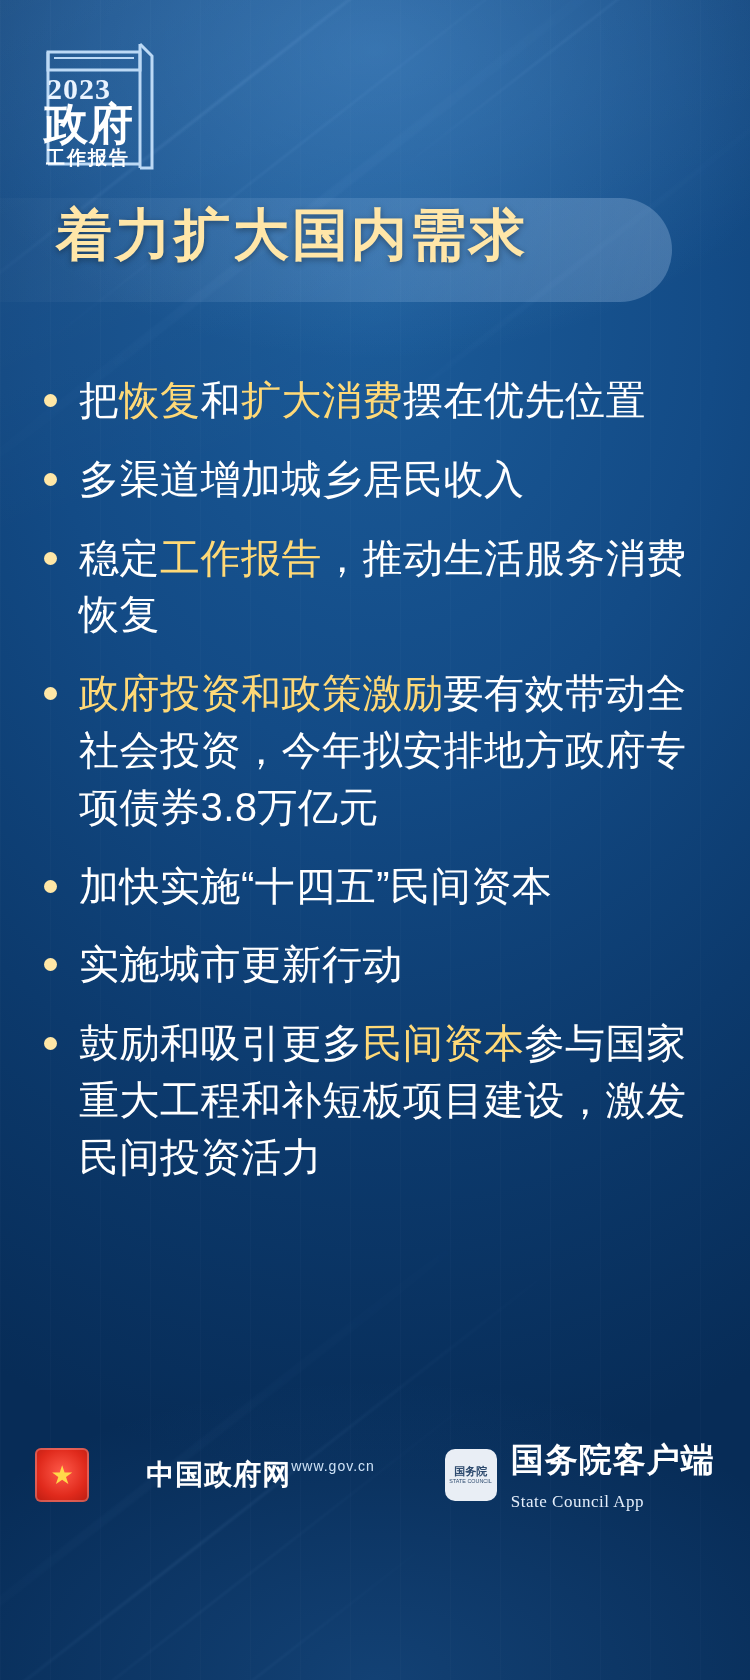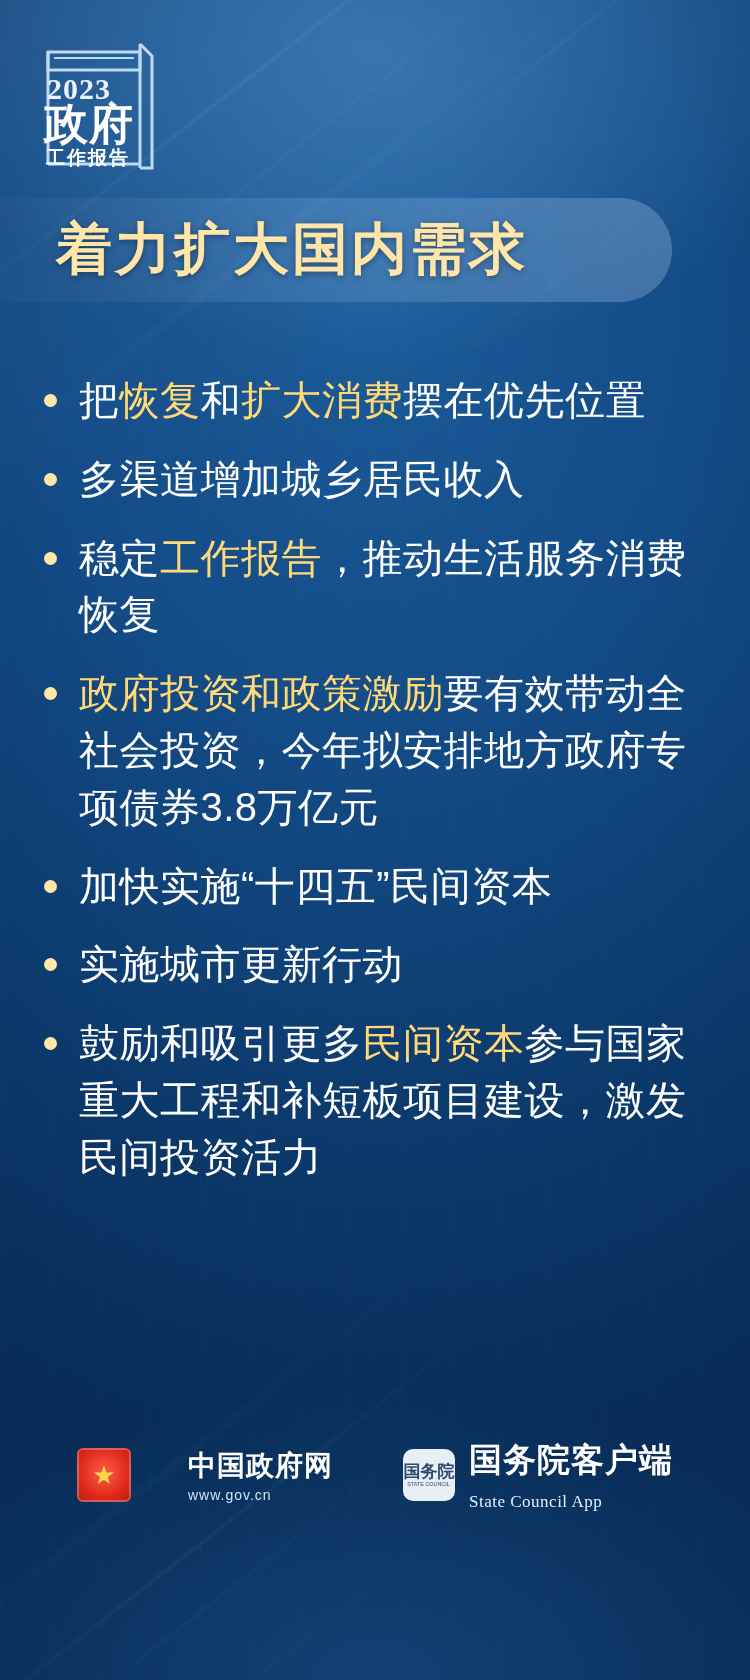--- a/index.html
+++ b/index.html
@@ -91,21 +91,20 @@
 
   
   .title-wrap {
     position: absolute;
     top: 198px; left: 0;
     width: 672px;
     height: 104px;
     background: linear-gradient(90deg, rgba(255,255,255,0.02) 0%, rgba(190,220,255,0.16) 55%, rgba(200,225,255,0.26) 100%);
     border-radius: 0 52px 52px 0;
     display: flex;
-    align-items: center;
   }
   .title {
     margin-left: 56px;
     font-size: 56px;
     font-weight: 700;
     letter-spacing: 3px;
     color: #ffe6a8;
     text-shadow: 0 2px 6px rgba(0,0,0,0.35);
   }
 
@@ -154,34 +153,34 @@
     background: radial-gradient(circle at 50% 45%, #ff5a4a 0%, #e02a1c 60%, #b81b10 100%);
     position: relative;
     box-shadow: 0 0 0 2px rgba(255,255,255,0.25) inset;
   }
   .emblem:after {
     content: "★";
     position: absolute; inset: 0;
     display: flex; align-items: center; justify-content: center;
     color: #ffd94a; font-size: 26px; line-height: 1;
   }
-  .brand-txt { display: flex; flex-direction: column; margin-left: 43px; }
+  .brand-txt { display: flex; flex-direction: row; margin-left: 43px; }
   .brand-main { font-size: 28px; font-weight: 700; color: #ffffff; letter-spacing: 1px; }
   .brand-sub { font-size: 14px; color: #cfe3f7; letter-spacing: 1px; margin-top: 2px; }
 
   .sc-badge {
     width: 52px; height: 52px;
     border-radius: 10px;
     background: #e9eef5;
     display: flex; flex-direction: column;
     align-items: center; justify-content: center;
     color: #2d4a6e;
     line-height: 1.05;
   }
-  .sc-badge .b1 { font-size: 17px; font-weight: 700; }
+  .sc-badge .b1 { font-size: 11px; font-weight: 700; }
   .sc-badge .b2 { font-size: 6px; letter-spacing: 0; transform: scale(.9); }
   .sc-txt { display: flex; flex-direction: column; }
   .sc-main { font-size: 33px; font-weight: 700; color: #ffffff; letter-spacing: 1px; }
   .sc-sub { font-size: 17px; color: #e4eefb; letter-spacing: .5px; margin-top: 9px;
             font-family: "Liberation Serif", serif; }
 </style>
 </head>
 <body>
 
 <div class="page">

